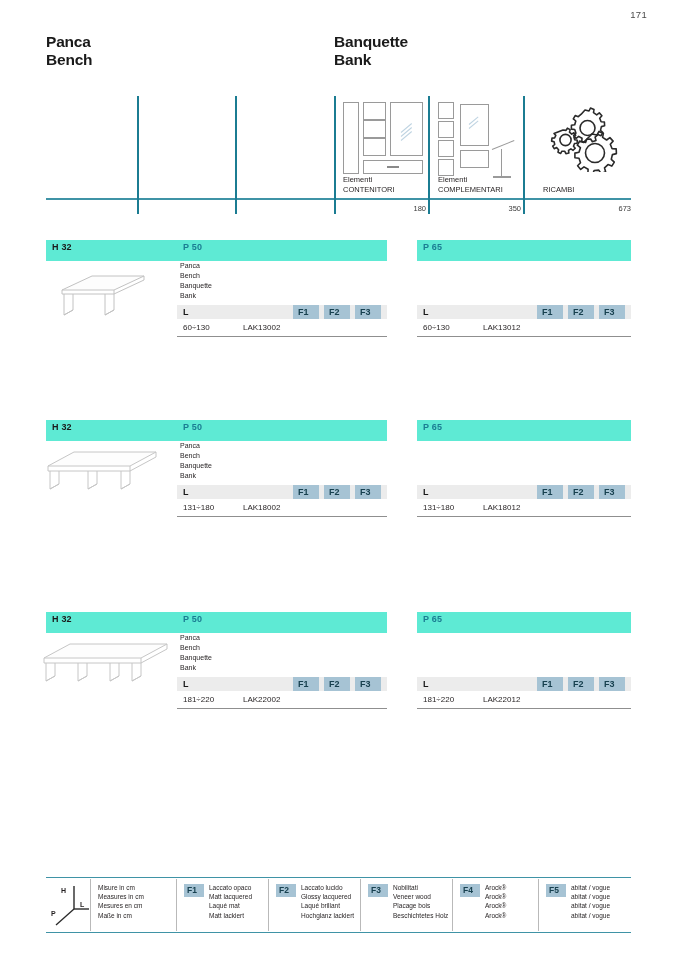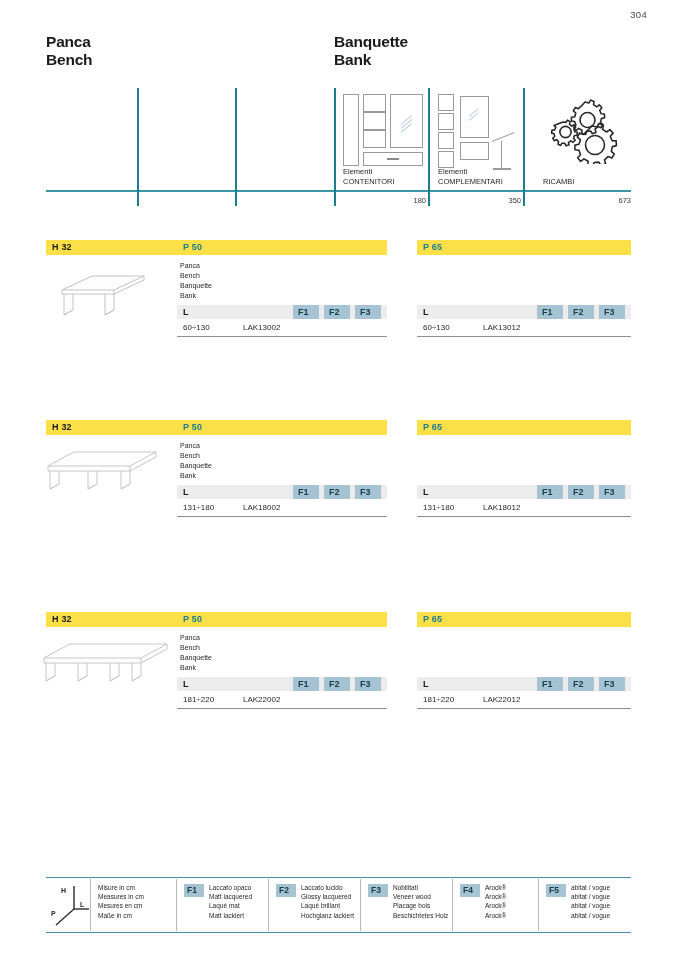--- a/index.html
+++ b/index.html
@@ -21,21 +21,21 @@
   
   .title-block{position:absolute;top:33px;}
   .title-block.left{left:46px;}
   .title-block.right{left:334px;}
   .title-line{
     font-size:15.5px;font-weight:bold;line-height:18px;
     color:#1a1a1a;letter-spacing:-.2px;
   }
 
   
-  .navbar{position:absolute;left:46px;top:88px;width:585px;height:118px;text-decoration:underline;}
+  .navbar{position:absolute;left:46px;top:96px;width:585px;height:118px;text-decoration:underline;}
   .nav-rule{
     position:absolute;left:0;bottom:14px;width:585px;height:1.6px;
     background:#3f93a6;
   }
   .nav-div{
     position:absolute;top:0;width:2px;height:118px;background:#1b7c92;
   }
   .nav-cell{position:absolute;bottom:20px;}
   .nav-label{font-size:7.5px;line-height:9.5px;color:#231f20;}
   .nav-num{
@@ -46,21 +46,21 @@
   .thumb{position:absolute;}
   .tb{position:absolute;border:1px solid #9a9a9a;background:#fff;box-sizing:border-box;}
   .mirror-line{position:absolute;height:1px;background:#bfd4e2;transform:rotate(-40deg);transform-origin:left center;}
 
   
   .gears{position:absolute;}
 
   
   .row{position:absolute;left:0;width:677px;}
   .hdrbar{
-    position:absolute;height:15px;background:#fde047;box-sizing:border-box;
+    position:absolute;height:21px;background:#5eead4;box-sizing:border-box;
   }
   .hdrbar span{
     position:absolute;left:6px;top:2px;font-size:9px;font-weight:bold;letter-spacing:.2px;
   }
   .hdrbar.h span{color:#1a1a1a;}
   .hdrbar.p span{color:#1b7c92;}
 
   .drawing{position:absolute;}
 
   .desc{
@@ -101,21 +101,21 @@
     font-weight:bold;color:#17404f;
   }
   .axis{position:absolute;}
   .axis .ax-t{position:absolute;font-size:7px;font-weight:bold;color:#231f20;}
 </style>
 </head>
 <body>
 
 <div class="page">
 
-  <div class="page-num">304</div>
+  <div class="page-num">171</div>
 
   <div class="title-block left">
     <div class="title-line">Panca</div>
     <div class="title-line">Bench</div>
   </div>
   <div class="title-block right">
     <div class="title-line">Banquette</div>
     <div class="title-line">Bank</div>
   </div>
 

